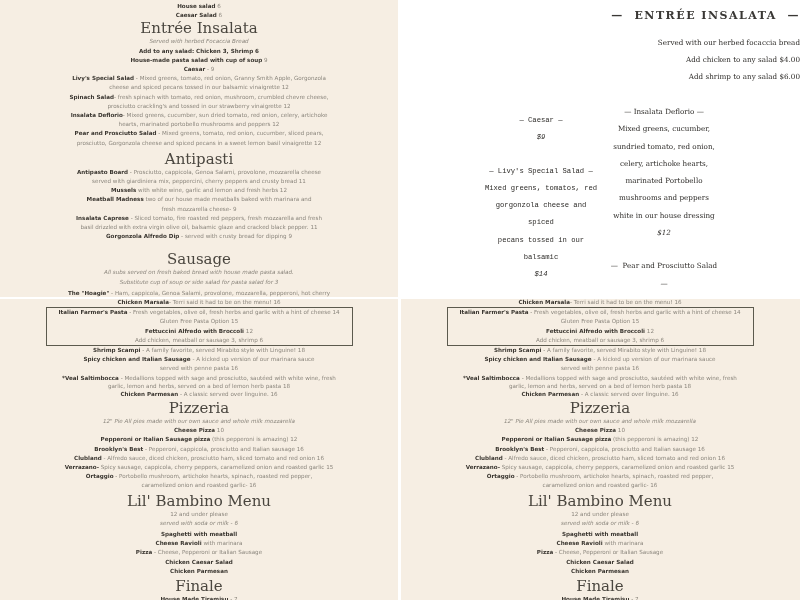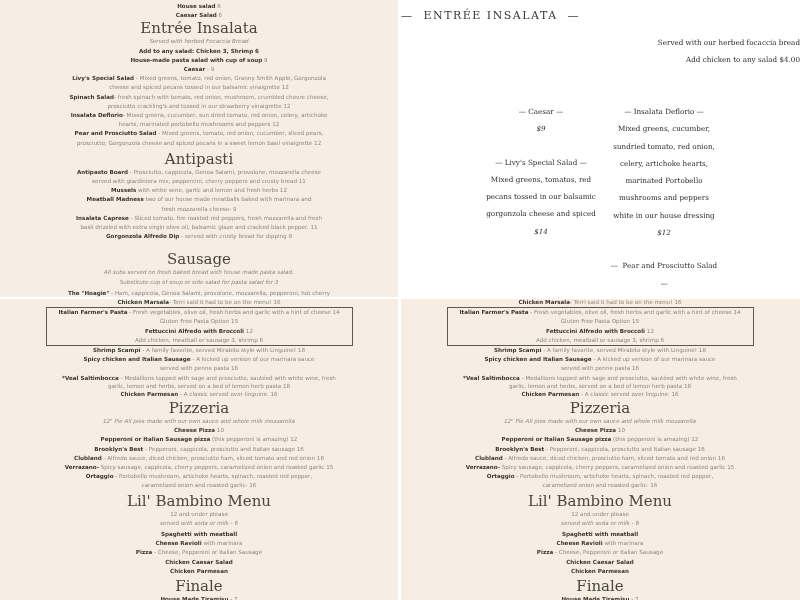--- a/index.html
+++ b/index.html
@@ -20,21 +20,21 @@
   .desc { color: #8a857c; }
   .it { font-style: italic; color: #8a857c; }
   .h { font-family: "DejaVu Serif", serif; color: #4a463f; font-weight: normal; line-height: 1; }
   .h-big { font-size: 15px; margin: 1px 0 1px; }
   .gap { height: 4px; }
 
   .boxed { margin: 0 auto; width: 307px; border: 1.5px solid #5c5a4e; padding: 0 0; }
 
   
   .elegant { position: absolute; left: 0; top: 0; width: 399px; height: 297px; color: #2d2b28; font-family: "DejaVu Serif", serif; }
-  .el-title { position: absolute; top: 9px; left: 0; width: 399px; text-align: left; font-size: 11px; letter-spacing: 1.5px; color: #3a3835; }
+  .el-title { position: absolute; top: 9px; left: 0; width: 399px; text-align: right; font-size: 11px; letter-spacing: 1.5px; color: #3a3835; font-weight: bold; }
   .el-sub { position: absolute; left: 0; width: 399px; text-align: right; font-size: 7.2px; }
   .col { position: absolute; text-align: center; font-size: 7.2px; line-height: 17.3px; }
 </style>
 </head>
 <body>
 
 <div id="left-panel" class="panel beige">
   <div class="menu" style="top:2px;">
 
     <div class="line"><b>House salad</b> <span class="desc">6</span></div>
@@ -116,29 +116,30 @@
   </div>
 </div>
 
 <div id="right-top" class="panel">
   <div class="elegant">
     <div class="el-title">
       <span>—</span>&nbsp;&nbsp;<span>ENTRÉE INSALATA</span>&nbsp;&nbsp;<span>—</span>
     </div>
     <div class="el-sub" style="top:38px">Served with our herbed focaccia bread</div>
     <div class="el-sub" style="top:55px">Add chicken to any salad $4.00</div>
+    <div class="el-sub" style="top:72px">Add shrimp to any salad $6.00</div>
 
-    <div class="col" style="left:80px; top:103px; width:120px;">
+    <div class="col" style="left:80px; top:112px; width:120px;font-family:Liberation Mono, monospace;">
       <div><span>—</span>&nbsp;<span>Caesar</span>&nbsp;<span>—</span></div>
       <div style="font-style:italic">$9</div>
       <div style="height:16px"></div>
       <div><span>—</span>&nbsp;<span>Livy's Special Salad</span>&nbsp;<span>—</span></div>
       <div>Mixed greens, tomatos, red</div>
+      <div>gorgonzola cheese and spiced</div>
       <div>pecans tossed in our balsamic</div>
-      <div>gorgonzola cheese and spiced</div>
       <div style="font-style:italic">$14</div>
     </div>
 
     <div class="col" style="left:208px; top:103px; width:110px;">
       <div><span>—</span>&nbsp;<span>Insalata Deflorio</span>&nbsp;<span>—</span></div>
       <div>Mixed greens, cucumber,</div>
       <div>sundried tomato, red onion,</div>
       <div>celery, artichoke hearts,</div>
       <div>marinated Portobello</div>
       <div>mushrooms and peppers</div>

